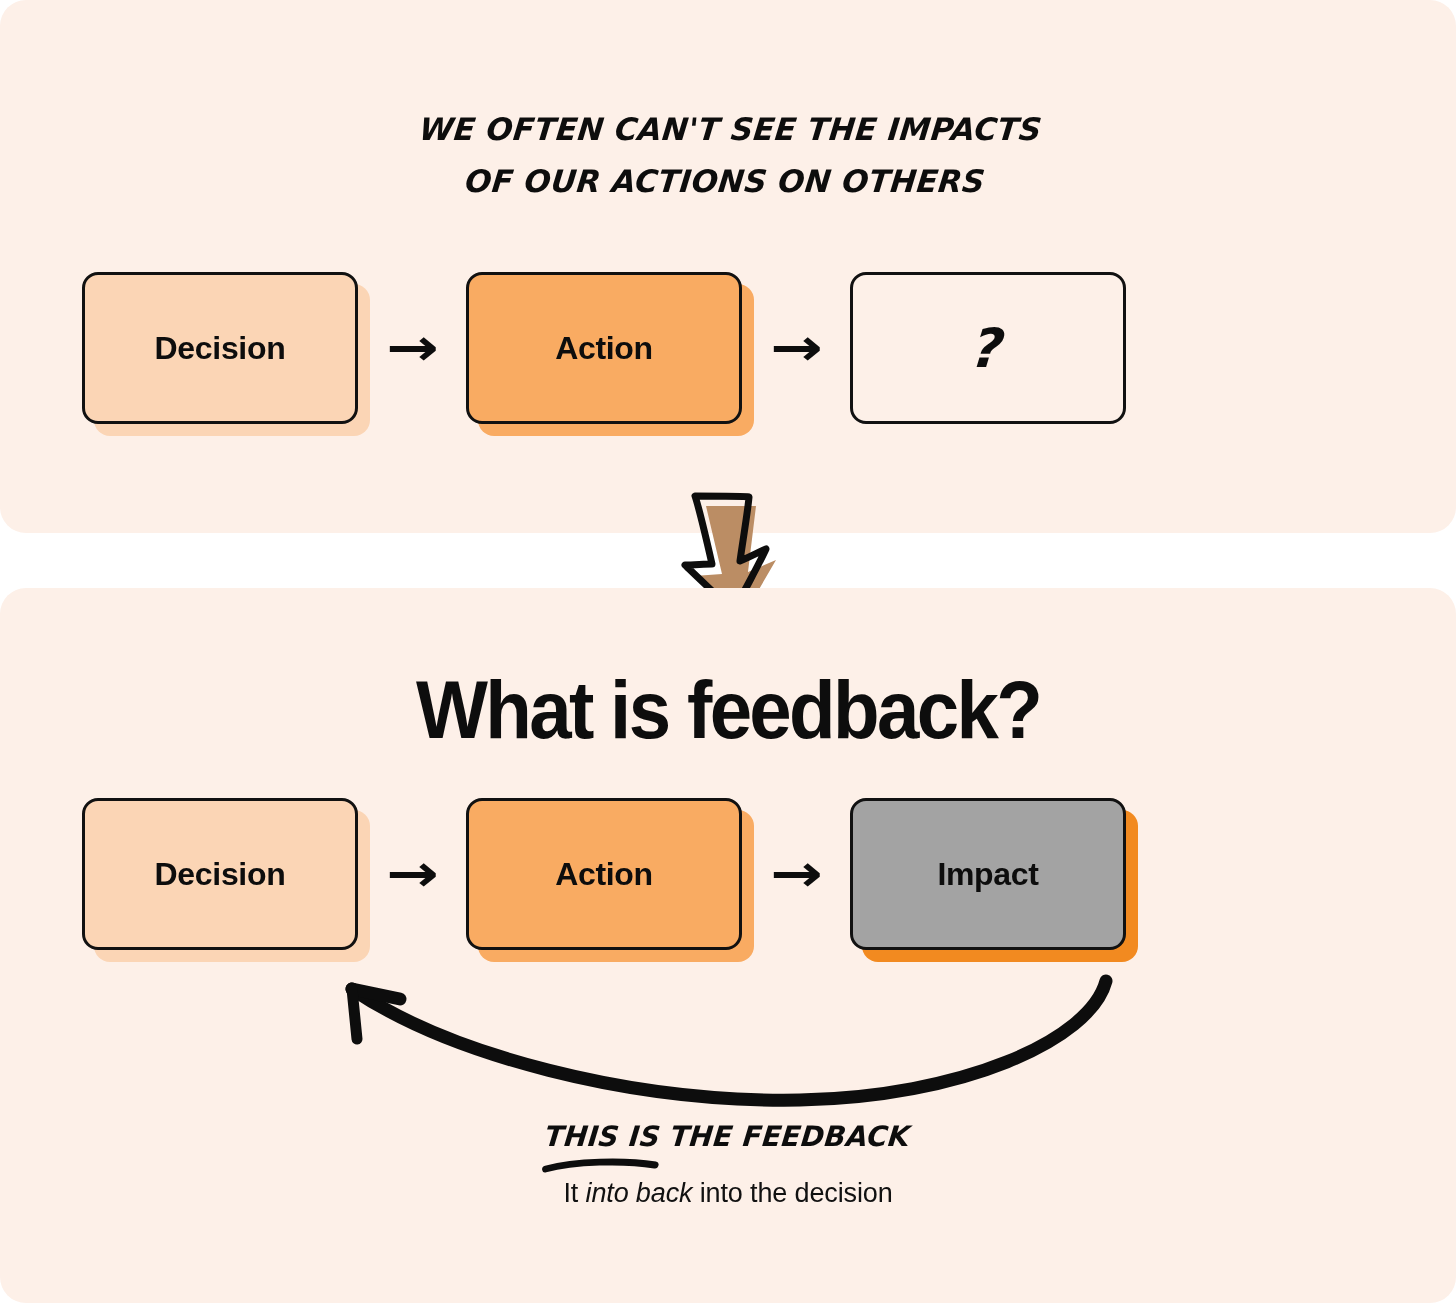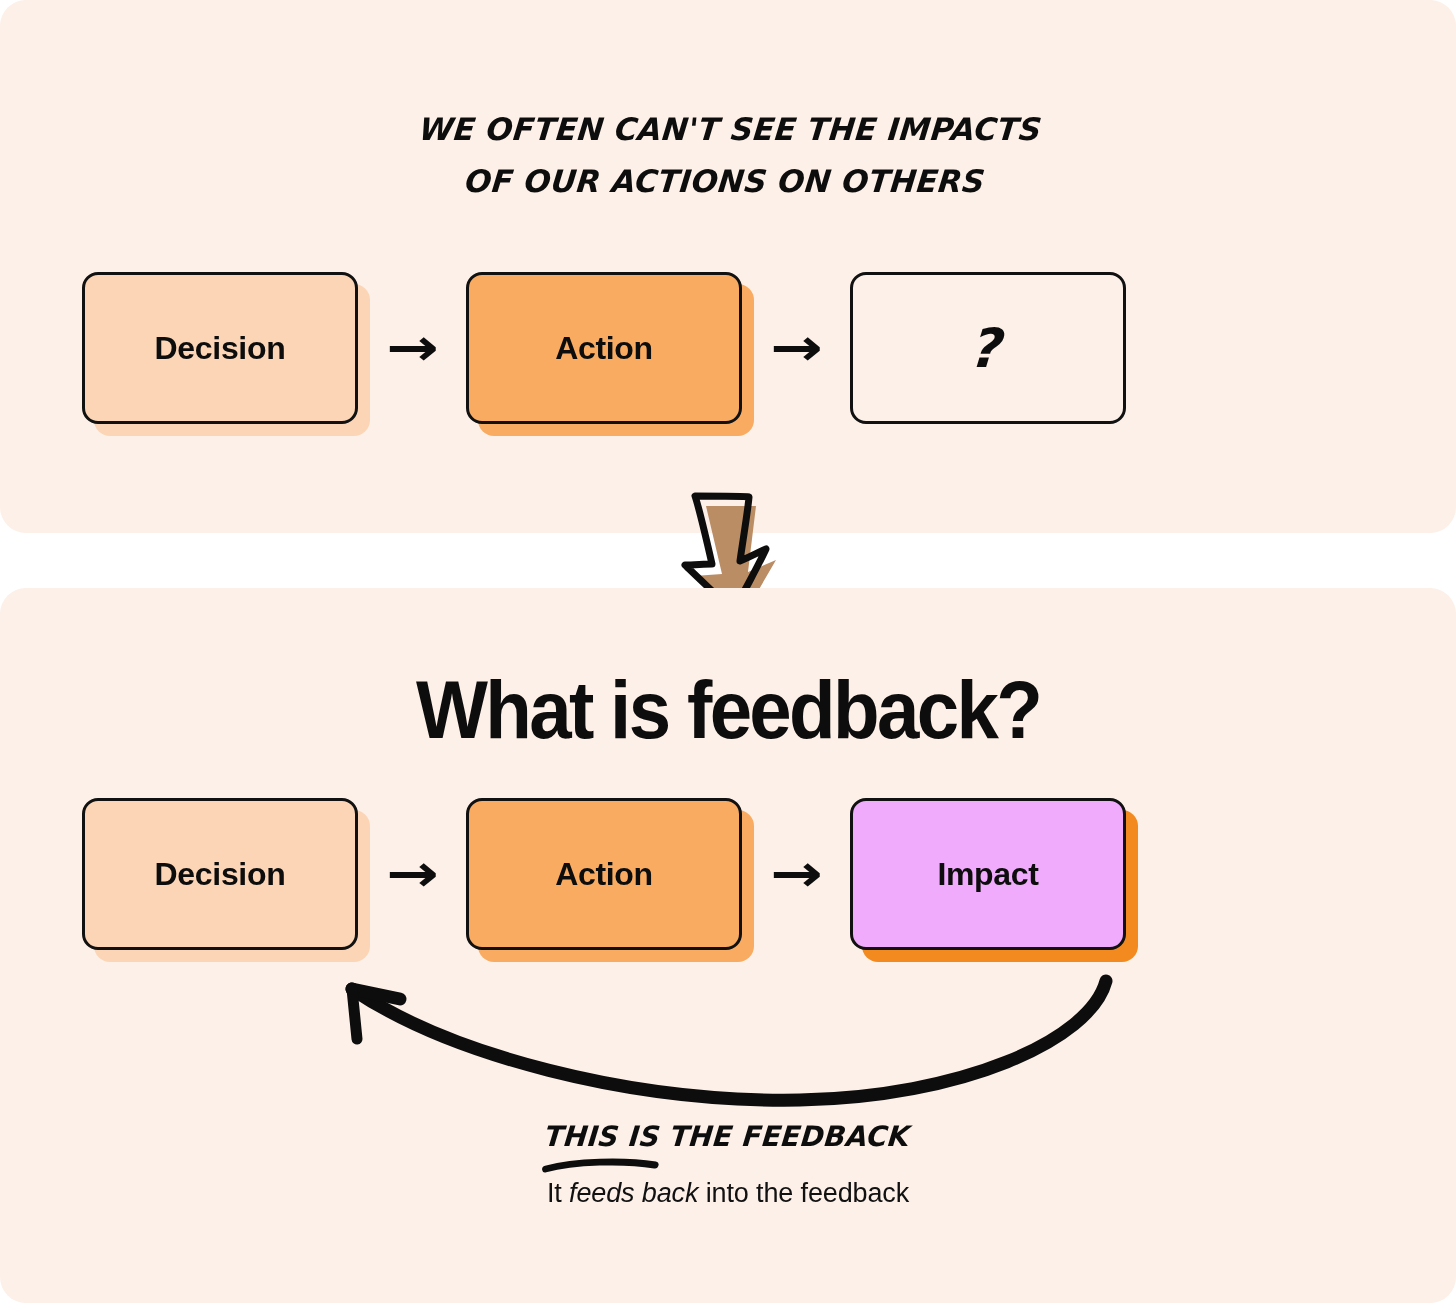--- a/index.html
+++ b/index.html
@@ -270,38 +270,38 @@
         <span class="node-label">Action</span>
       </div>
     </div>
 
     <div class="arrow-gap">
       <span class="arrow-glyph">→</span>
     </div>
 
     <div class="node-wrap">
       <div class="node-shadow" style="background:#F28A20;"></div>
-      <div class="node" style="background:#f0abfc;">
+      <div class="node" style="background:#a3a3a3;">
         <span class="node-label">Impact</span>
       </div>
     </div>
 
   </div>
 
   <svg id="feedback-curve" viewBox="0 0 860 160">
     <path d="M806 26 C 790 86, 660 142, 500 145 C 330 148, 150 100, 52 34" fill="none" stroke="#0d0d0d" stroke-width="13" stroke-linecap="round"></path>
     <path d="M52 34 L 100 44" fill="none" stroke="#0d0d0d" stroke-width="13" stroke-linecap="round"></path>
     <path d="M52 34 L 57 84" fill="none" stroke="#0d0d0d" stroke-width="11" stroke-linecap="round"></path>
   </svg>
 
   <div id="caption-block">
     <div class="marker" id="caption-main">
       <span>THIS IS THE FEEDBACK</span>
       <svg id="caption-underline" viewBox="0 0 118 16">
         <path d="M4 11 C 32 3, 82 2, 113 7" fill="none" stroke="#0d0d0d" stroke-width="7" stroke-linecap="round"></path>
       </svg>
     </div>
     <div id="caption-sub">
-      <span>It </span><span class="emph">feeds back</span><span> into the feedback</span>
+      <span>It </span><span class="emph">into back</span><span> into the decision</span>
     </div>
   </div>
 
 </div>
 
 </body></html>

